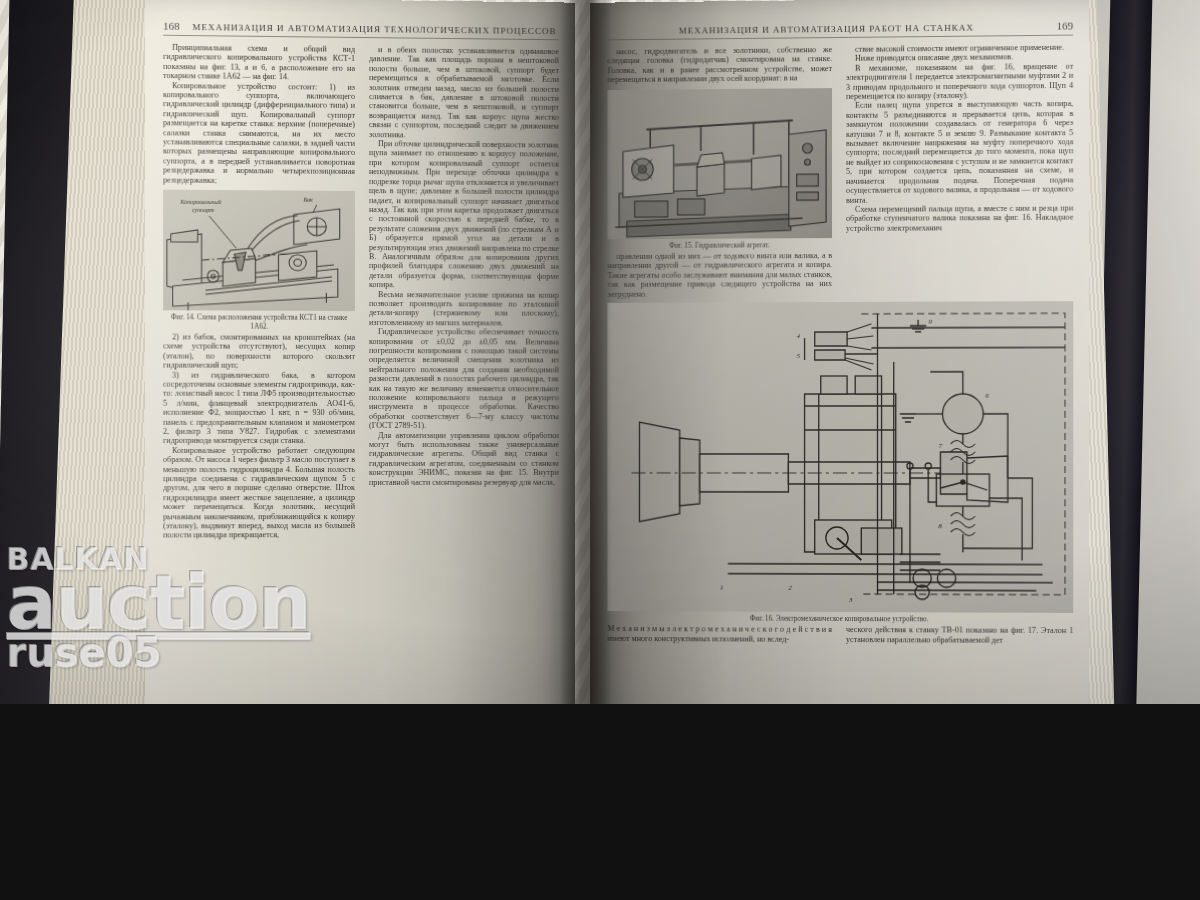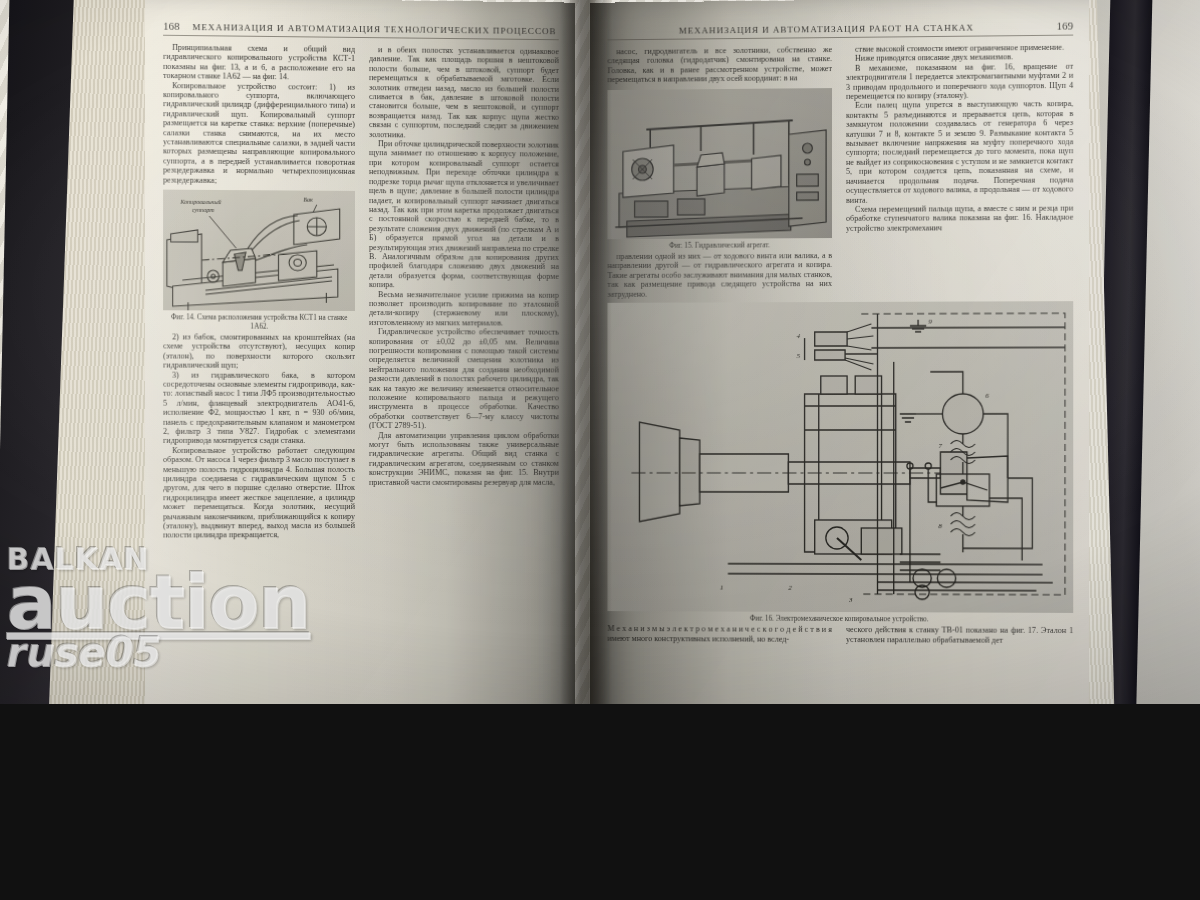--- a/index.html
+++ b/index.html
@@ -156,21 +156,21 @@
     font-family:"DejaVu Sans", sans-serif;
     font-weight:bold;
     color:rgba(255,255,255,.45);
     text-shadow:
       1px 1px 0 rgba(255,255,255,.55),
       -1px -1px 0 rgba(40,40,40,.30),
       2px 2px 3px rgba(0,0,0,.22);
   }
   .wm .w1{font-size:30px;letter-spacing:1px;line-height:30px;}
   .wm .w2{font-size:74px;letter-spacing:-1px;line-height:64px;margin-top:-4px;text-decoration:underline;}
-  .wm .w3{font-size:40px;letter-spacing:0px;line-height:40px;margin-top:-2px;font-style:italic;}
+  .wm .w3{font-size:40px;letter-spacing:0px;line-height:40px;margin-top:-2px;}
 </style>
 </head>
 <body>
 
 <div id="stage">
 
   <div class="desk"></div>
   <div class="cover-right"></div>
   <div class="cover-right-slab"></div>
   <div class="cover-left"></div>

